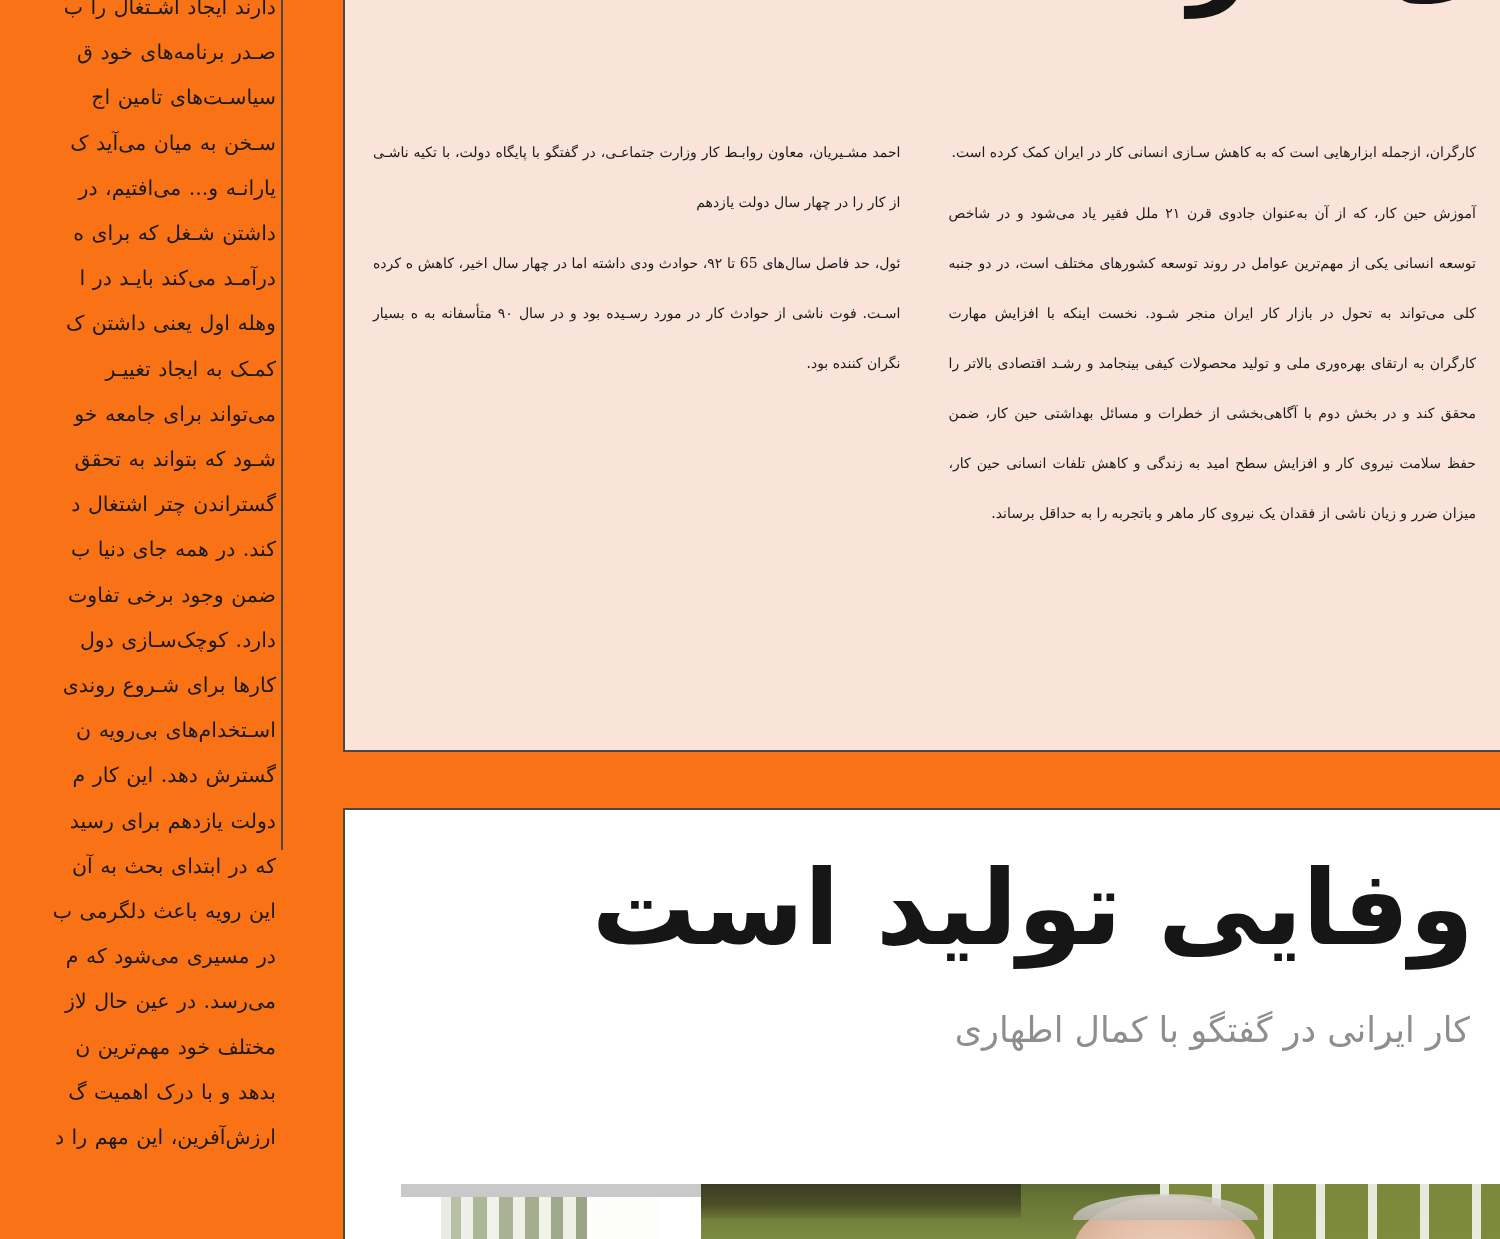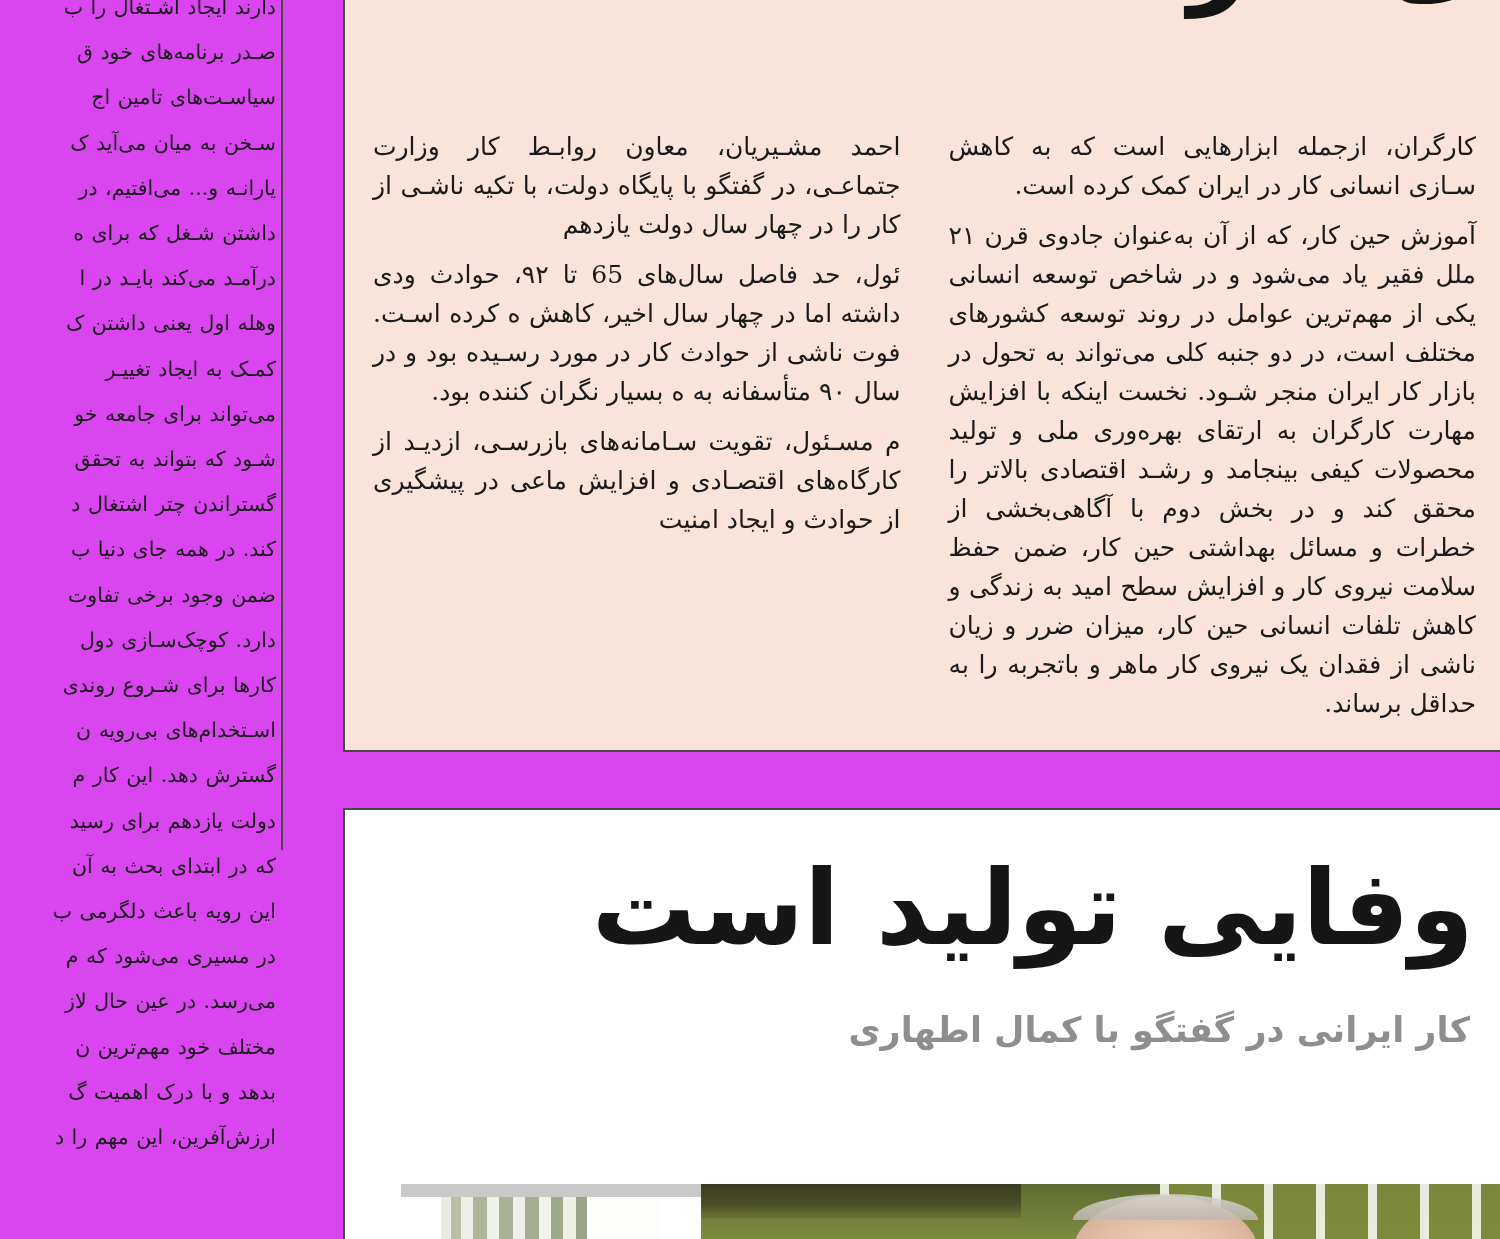--- a/index.html
+++ b/index.html
@@ -13,21 +13,21 @@
     height: 1239px;
     position: relative;
     overflow: hidden;
     font-family: "DejaVu Serif", "Liberation Serif", serif;
     color: #1a1a1a;
   }
 
   .page {
     position: absolute;
     inset: 0;
-    background: #d946ef;
+    background: #f97316;
   }
 
   
   .left-column {
     position: absolute;
     left: -138px;
     top: -14px;
     width: 420px;
     height: 1253px;
     overflow: hidden;
@@ -89,22 +89,22 @@
     flex-direction: row;
     gap: 48px;
   }
   .pink-col {
     flex: 1 1 0;
     direction: rtl;
     text-align: justify;
   }
   .pink-col p {
     margin: 0 0 11px 0;
-    font-size: 25px;
-    line-height: 39px;
+    font-size: 14px;
+    line-height: 50px;
     text-align: justify;
     text-justify: inter-word;
   }
   .pink-col p.last { margin-bottom: 0; }
 
   
   .lower-box {
     position: absolute;
     left: 343px;
     top: 808px;
@@ -126,21 +126,21 @@
     line-height: 128px;
     color: #161616;
     white-space: nowrap;
     letter-spacing: -2px;
   }
   .lower-subhead {
     position: absolute;
     right: 30px;
     top: 196px;
     font-family: "DejaVu Sans", "Liberation Sans", sans-serif;
-    font-weight: bold;
+    font-weight: normal;
     font-size: 35px;
     line-height: 48px;
     color: #8e8e90;
     white-space: nowrap;
   }
 
   
   .photo-wrap {
     position: absolute;
     left: 56px;
@@ -280,23 +280,20 @@
       </div>
       <div class="pink-col">
         <p>احمد مشـیریان، معاون روابـط کار وزارت
 جتماعـی، در گفتگو با پایگاه دولت، با تکیه
 ناشـی از کار را در چهار سال دولت یازدهم</p>
         <p>ئول، حد فاصل سال‌های 65 تا ۹۲، حوادث
 ودی داشته اما در چهار سال اخیر، کاهش
 ه کرده اسـت. فوت ناشی از حوادث کار در
 مورد رسـیده بود و در سال ۹۰ متأسفانه به
 ه بسیار نگران کننده بود.</p>
-        <p class="last">م مسـئول، تقویت سـامانه‌های بازرسـی،
-ازدیـد از کارگاه‌های اقتصـادی و افزایش
-ماعی در پیشگیری از حوادث و ایجاد امنیت</p>
       </div>
     </div>
   </div>
 
   <div class="lower-box">
     <div class="lower-headline">وفایی تولید است</div>
     <div class="lower-subhead">کار ایرانی در گفتگو با کمال اطهاری</div>
 
     <div class="photo-wrap">
       <div class="photo"></div>

